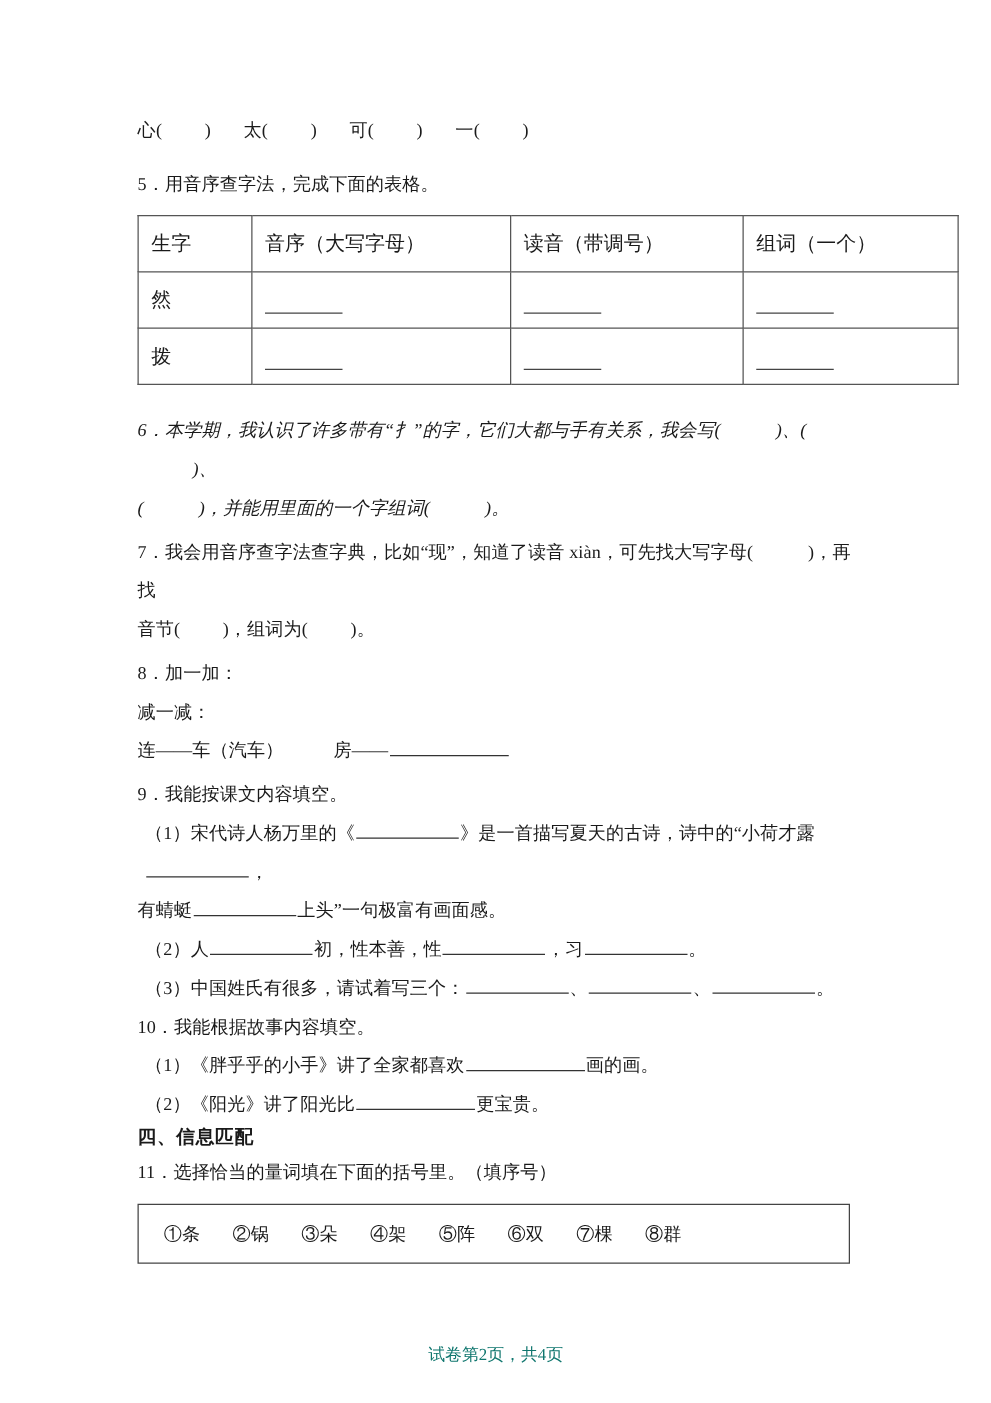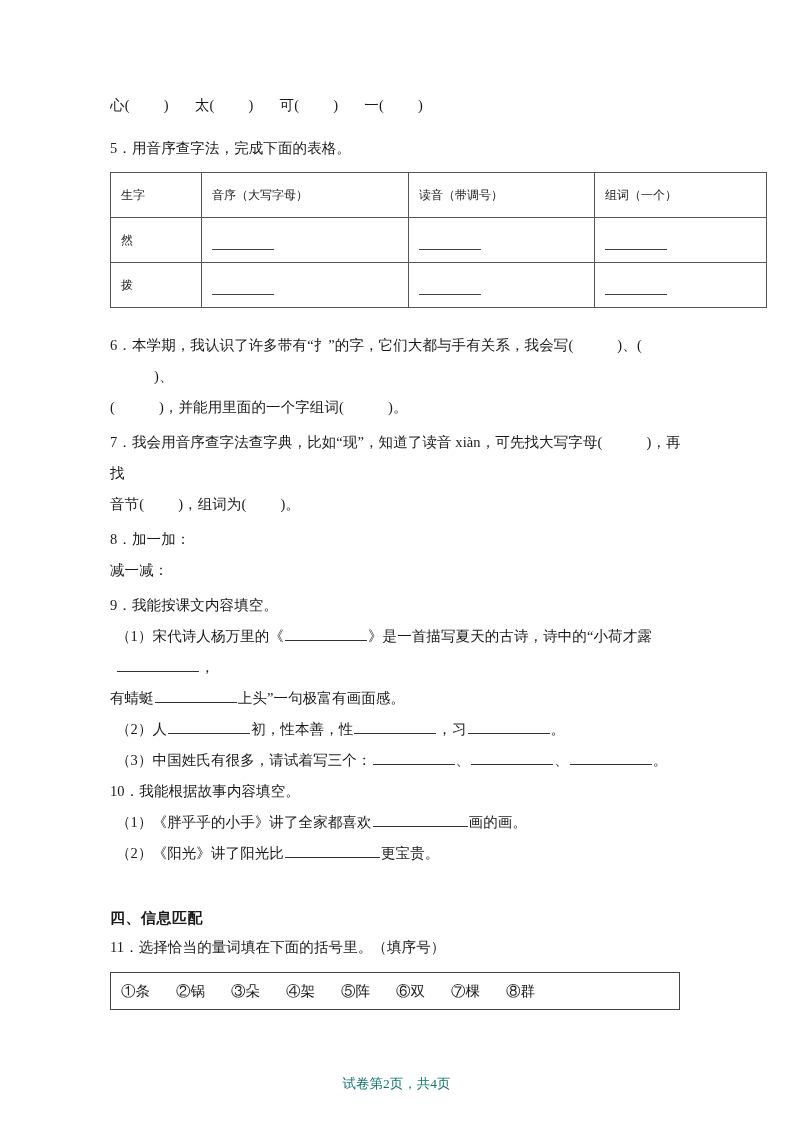--- a/index.html
+++ b/index.html
@@ -71,55 +71,54 @@
   table.lookup {
     border-collapse: collapse;
     width: 572px;
     margin-top: 9px;
     table-layout: fixed;
   }
   table.lookup td {
     border: 1px solid #555;
     height: 44px;
     padding: 0 10px;
-    font-size: 12px;
+    font-size: 16px;
     vertical-align: middle;
   }
   table.lookup td.c1 { width: 70px; }
   table.lookup td.c2 { width: 186px; }
   table.lookup td.c3 { width: 165px; }
   table.lookup td.c4 { width: 151px; }
   .cellblank {
     display: inline-block;
     border-bottom: 1px solid #444;
     width: 62px;
     height: 0.85em;
     position: relative;
     top: 6px;
   }
 
   
   .section-head {
     font-size: 15px;
     font-weight: bold;
-    margin-top: 40px;
     margin-bottom: 4px;
     font-family: "Liberation Sans", sans-serif;
     letter-spacing: 0.5px;
   }
 
   
   .optbox {
     border: 1px solid #444;
     width: 570px;
-    height: 38px;
+    height: 48px;
     margin-top: 9px;
     display: flex;
     align-items: center;
-    padding-left: 10px;
+    padding-left: 20px;
     box-sizing: border-box;
   }
   .opt {
     font-size: 14.5px;
     margin-right: 26px;
     white-space: nowrap;
   }
   .answer-row {
     font-size: 14.5px;
     line-height: 30px;
@@ -165,33 +164,34 @@
       </tr>
       <tr>
         <td class="c1">拨</td>
         <td class="c2"><span class="cellblank"></span></td>
         <td class="c3"><span class="cellblank"></span></td>
         <td class="c4"><span class="cellblank"></span></td>
       </tr>
     </tbody>
       </table>
 
-    <div class="flow" style="margin-top:22px;">
+    <div class="flow" style="margin-top:22px;font-style:italic;">
       <div><span>6．本学期，我认识了许多带有“扌”的字，它们大都与手有关系，我会写(</span><span class="pgap-lg"></span><span>)、(</span><span class="pgap-lg"></span><span>)、</span></div>
       <div><span>(</span><span class="pgap-lg"></span><span>)，并能用里面的一个字组词(</span><span class="pgap-lg"></span><span>)。</span></div>
     </div>
 
     <div class="flow" style="margin-top:4px;">
       <div><span>7．我会用音序查字法查字典，比如“现”，知道了读音 xiàn，可先找大写字母(</span><span class="pgap-lg"></span><span>)，再找</span></div>
       <div><span>音节(</span><span class="pgap"></span><span>)，组词为(</span><span class="pgap"></span><span>)。</span></div>
     </div>
 
     <div class="flow" style="margin-top:4px;">
       <div>8．加一加：</div>
       <div>减一减：</div>
+      <div><span>连——车（汽车）</span><span style="display:inline-block;width:40px;"></span><span>房——</span><span class="blk blk-xl"></span></div>
     </div>
 
     <div class="flow" style="margin-top:4px;">
       <div>9．我能按课文内容填空。</div>
       <div class="indent"><span>（1）宋代诗人杨万里的《</span><span class="blk blk-lg"></span><span>》是一首描写夏天的古诗，诗中的“小荷才露</span><span class="blk blk-lg"></span><span>，</span></div>
       <div><span>有蜻蜓</span><span class="blk blk-lg"></span><span>上头”一句极富有画面感。</span></div>
       <div class="indent"><span>（2）人</span><span class="blk blk-lg"></span><span>初，性本善，性</span><span class="blk blk-lg"></span><span>，习</span><span class="blk blk-lg"></span><span>。</span></div>
       <div class="indent"><span>（3）中国姓氏有很多，请试着写三个：</span><span class="blk blk-lg"></span><span>、</span><span class="blk blk-lg"></span><span>、</span><span class="blk blk-lg"></span><span>。</span></div>
     </div>
 

